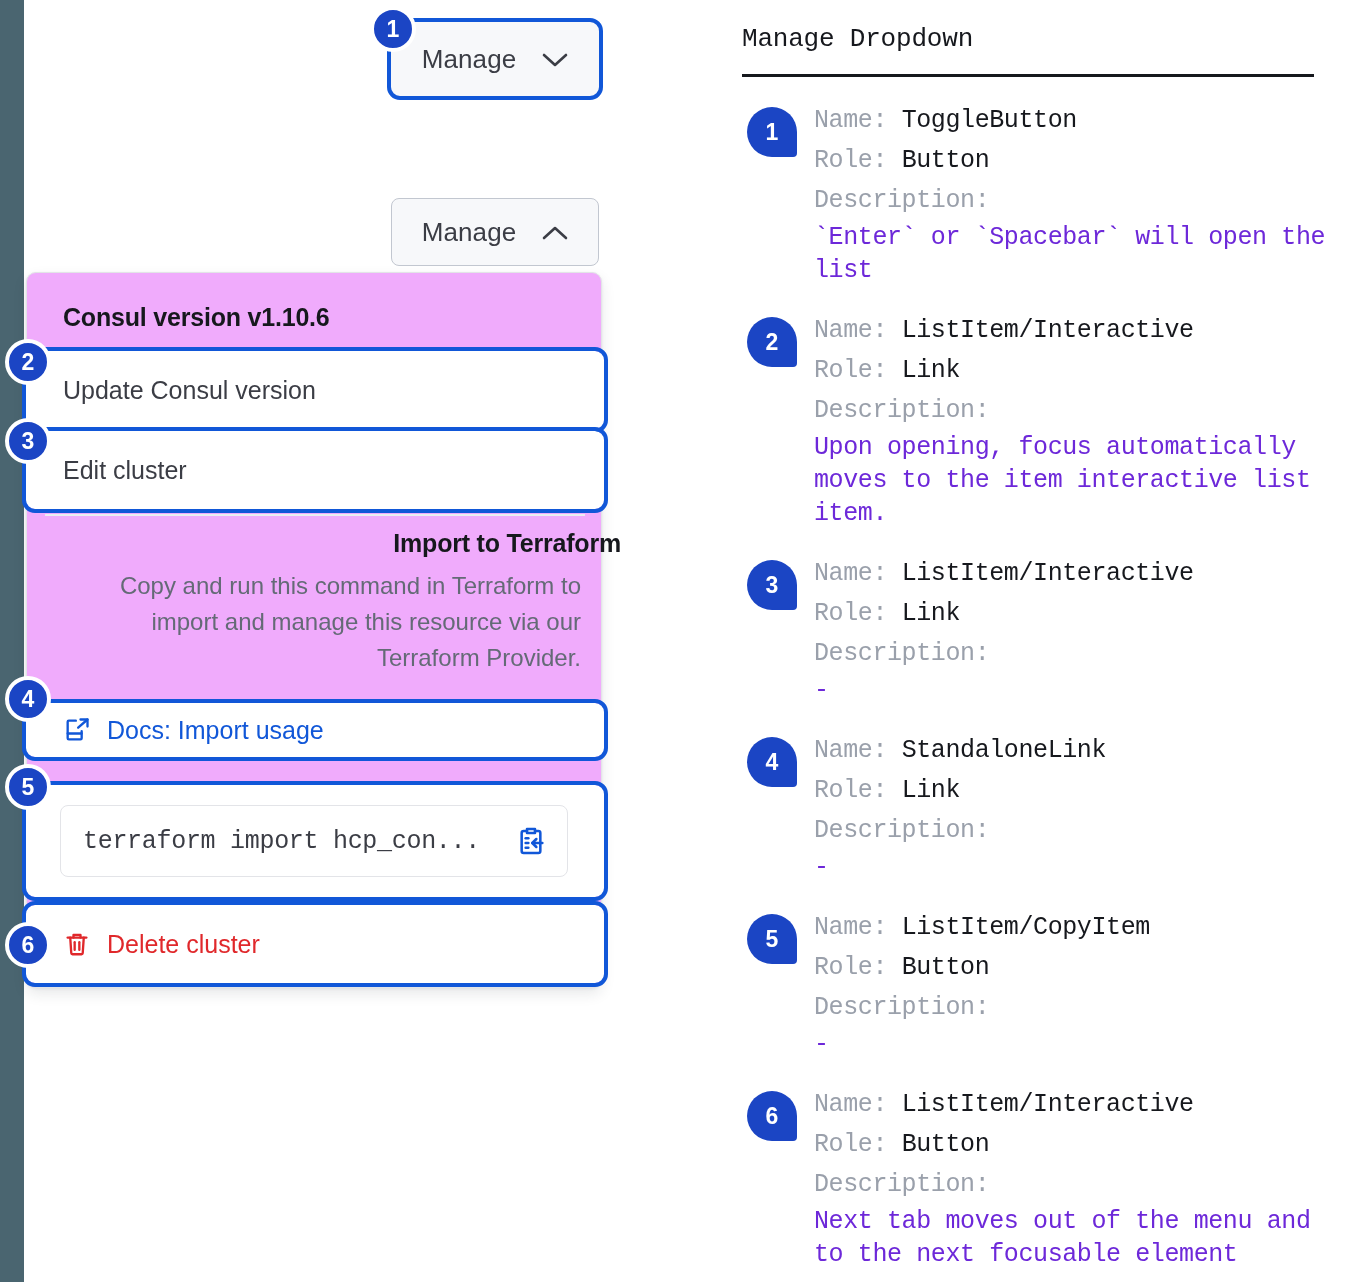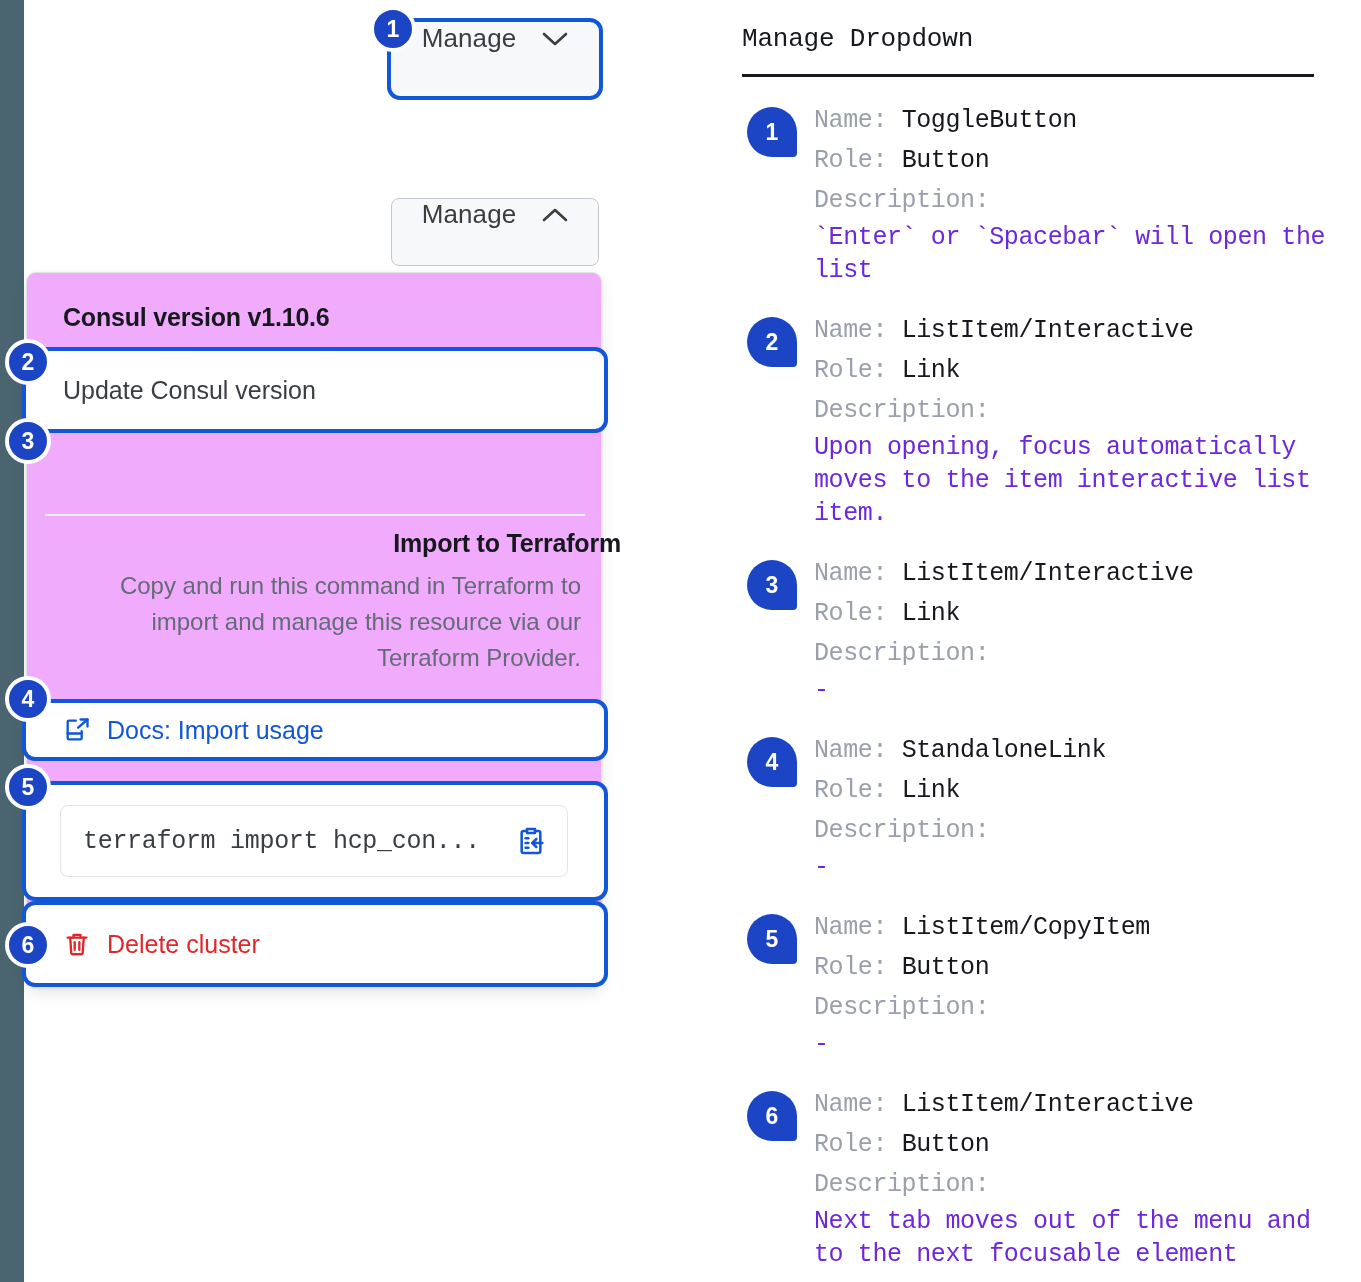--- a/index.html
+++ b/index.html
@@ -18,21 +18,21 @@
     width: 24px; height: 1282px;
     background: #4a6570;
   }
 
   
   .demo { position: absolute; left: 0; top: 0; width: 700px; height: 1282px; }
 
   
   .mg-btn {
     position: absolute;
-    display: flex; justify-content: center;
+    display: flex; align-items: center; justify-content: center;
     gap: 26px;
     background: #f7f8fa;
     border: 1px solid #c2c7d0;
     border-radius: 8px;
     color: #3b3d45;
     font-size: 26px;
     letter-spacing: .1px;
   }
   .mg-btn .lbl { font-size: 26px; color: #3b3d45; }
   .mg-btn .chev { display: block; }
@@ -196,20 +196,23 @@
     </div>
 
     <div class="panel">
 
       <div class="section-head">Consul version v1.10.6</div>
 
       <div id="rowUpdate" class="menu-row focused">
         <span>Update Consul version</span>
       </div>
 
+      <div id="rowEdit" class="menu-row focused">
+        <span>Edit cluster</span>
+      </div>
 
       <div class="divider"></div>
 
       <div class="tf-block">
         <div class="tf-title">Import to Terraform</div>
         <div class="tf-desc">Copy and run this command in Terraform to import and manage this resource via our Terraform Provider.</div>
       </div>
 
       <div id="rowDocs" class="menu-row focused">
         <span class="ico">

